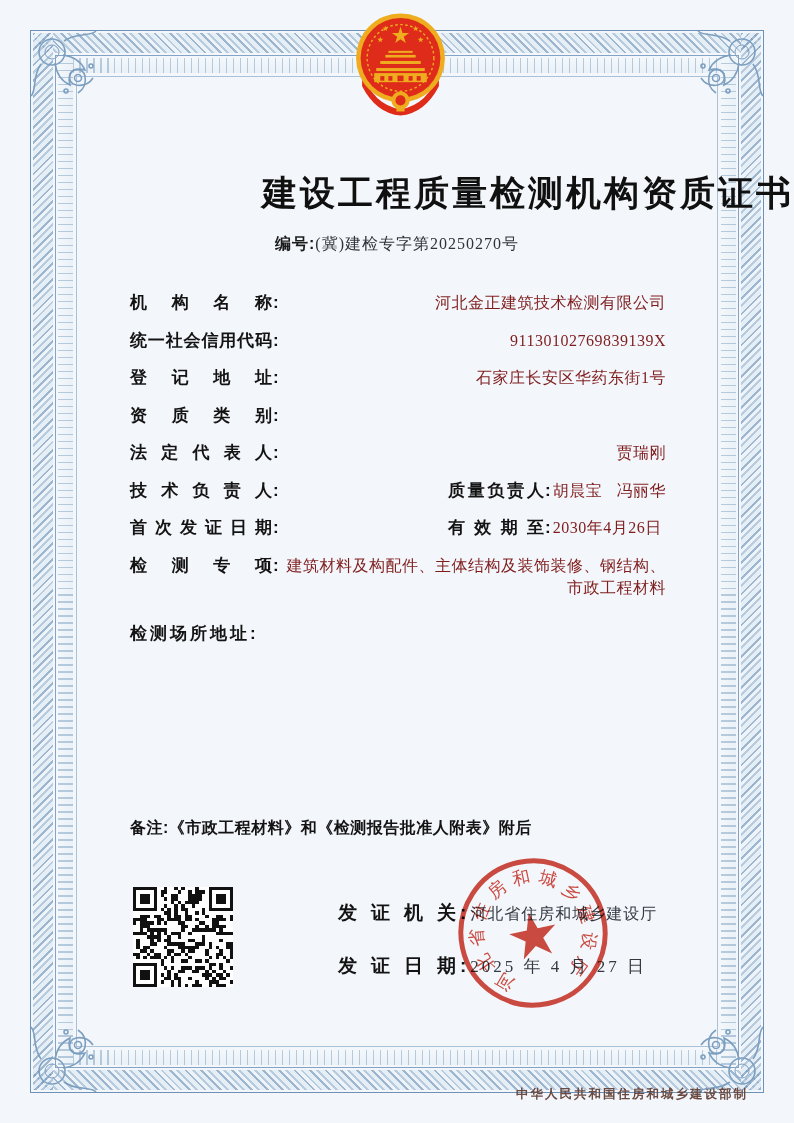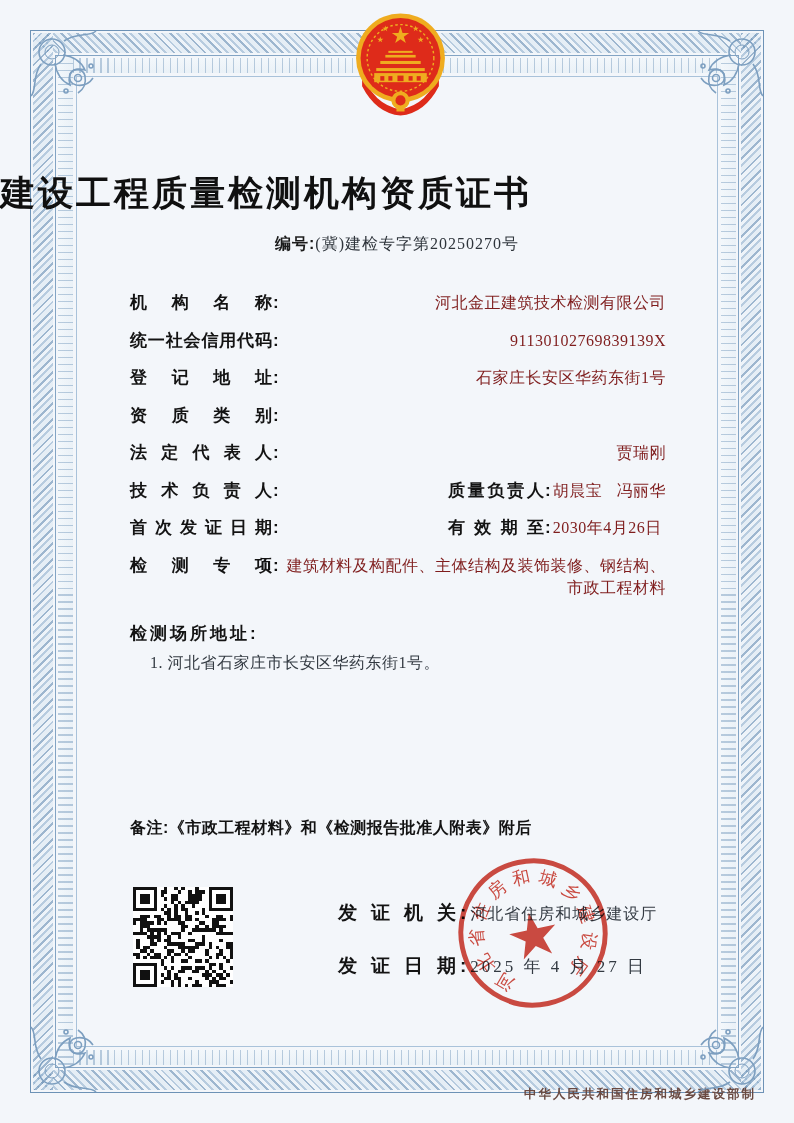--- a/index.html
+++ b/index.html
@@ -38,21 +38,21 @@
   .corner{position:absolute;width:74px;height:74px;z-index:3;}
   .corner.tl{left:28px;top:28px;}
   .corner.tr{right:28px;top:28px;transform:rotate(90deg);}
   .corner.br{right:28px;bottom:28px;transform:rotate(180deg);}
   .corner.bl{left:28px;bottom:28px;transform:rotate(270deg);}
 
   
   .emblem{position:absolute;left:352px;top:11px;width:97px;height:106px;z-index:4;}
 
   
-  .title{position:absolute;left:0;right:0;top:170px;text-align:left;
+  .title{position:absolute;left:0;right:0;top:170px;text-align:right;
     font-size:35px;font-weight:bold;letter-spacing:3px;color:#101010;}
   .serial{position:absolute;left:0;right:0;top:234px;text-align:center;font-size:16px;color:#1b1b1b;}
   .serial .slabel{font-weight:bold;letter-spacing:1px;}
   .serial .svalue{font-family:"Liberation Serif","DejaVu Serif",serif;color:#2e343b;letter-spacing:1px;}
 
   .fields{position:absolute;left:130px;top:291px;width:536px;}
   .frow{position:relative;display:flex;align-items:baseline;line-height:23px;margin-bottom:14.5px;}
   .flabel{font-weight:bold;color:#131313;font-size:17px;}
   .jlabel{display:inline-flex;justify-content:space-between;}
   .w142{width:142px;}
@@ -77,21 +77,21 @@
   .issue-row.authority{top:900px;}
   .issue-row.date{top:953px;}
   .ilabel{font-weight:bold;font-size:19px;color:#131313;}
   .icolon{font-weight:bold;font-size:19px;margin:0 4px;color:#131313;}
   .ivalue{font-family:"Liberation Serif","DejaVu Serif",serif;font-size:16px;color:#333a42;letter-spacing:1px;}
   .issue-row.date .ivalue{font-size:17px;letter-spacing:3px;}
 
   .seal{position:absolute;left:454px;top:854px;width:158px;height:158px;
     transform:rotate(-12deg);opacity:.9;mix-blend-mode:multiply;z-index:5;}
 
-  .footer-credit{position:absolute;right:38px;top:1086px;
+  .footer-credit{position:absolute;right:46px;top:1086px;
     font-family:"Liberation Serif","DejaVu Serif",serif;
     font-size:12.5px;letter-spacing:2px;color:#6a4a42;font-weight:bold;}
 </style>
 </head>
 <body>
 
 <div class="certificate">
 
   <div class="fline1"></div>
   <div class="band h top"></div>
@@ -296,21 +296,20 @@
           <span>专</span>
           <span>项</span>
         </span>
         <span class="colon">:</span>
       <span class="fvalue">建筑材料及构配件、主体结构及装饰装修、钢结构、市政工程材料</span>
     </div>
   </div>
 
   <div class="site">
     <div class="site-heading">检测场所地址:</div>
-    <div class="site-item">1. 河北省石家庄市长安区华药东街1号。</div>
   </div>
 
   <div class="remark">备注:《市政工程材料》和《检测报告批准人附表》附后</div>
 
   <svg id="qr" class="qr" viewBox="0 0 29 29" shape-rendering="crispEdges">
       <rect width="29" height="29" fill="#ffffff"></rect>
       <rect x="9" y="0" width="1" height="1" fill="#111"></rect>
       <rect x="12" y="0" width="1" height="1" fill="#111"></rect>
       <rect x="14" y="0" width="1" height="1" fill="#111"></rect>
       <rect x="18" y="0" width="1" height="1" fill="#111"></rect>

